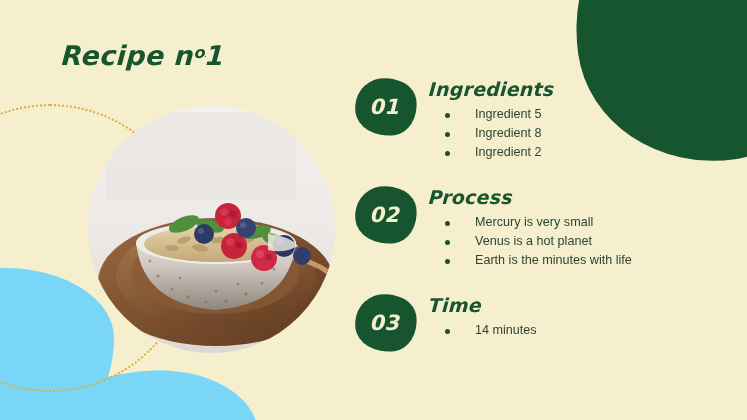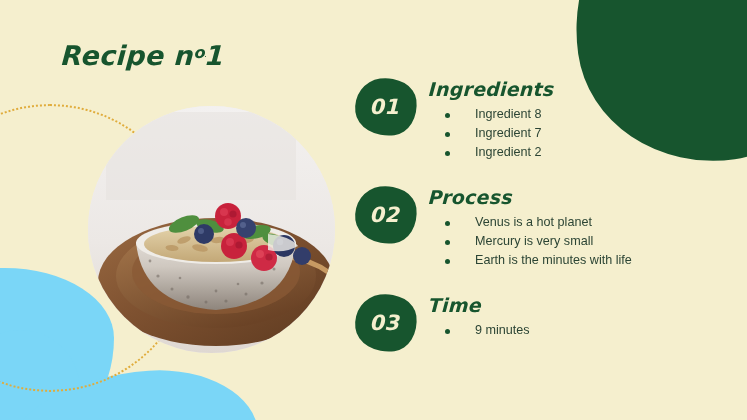--- a/index.html
+++ b/index.html
@@ -297,47 +297,47 @@
 
   <div class="content">
 
     <div class="section s1">
       <div class="badge">
         <span class="badge-num">01</span>
       </div>
       <div class="sec-body">
         <div class="sec-head">Ingredients</div>
         <ul class="bullets">
+          <li>Ingredient 5</li>
           <li>Ingredient 8</li>
-          <li>Ingredient 7</li>
           <li>Ingredient 2</li>
         </ul>
       </div>
     </div>
 
     <div class="section s2">
       <div class="badge">
         <span class="badge-num">02</span>
       </div>
       <div class="sec-body">
         <div class="sec-head">Process</div>
         <ul class="bullets">
+          <li>Mercury is very small</li>
           <li>Venus is a hot planet</li>
-          <li>Mercury is very small</li>
           <li>Earth is the minutes with life</li>
         </ul>
       </div>
     </div>
 
     <div class="section s3">
       <div class="badge">
         <span class="badge-num">03</span>
       </div>
       <div class="sec-body">
         <div class="sec-head">Time</div>
         <ul class="bullets">
-          <li>9 minutes</li>
+          <li>14 minutes</li>
         </ul>
       </div>
     </div>
 
   </div>
 </div>
 
 </body></html>

